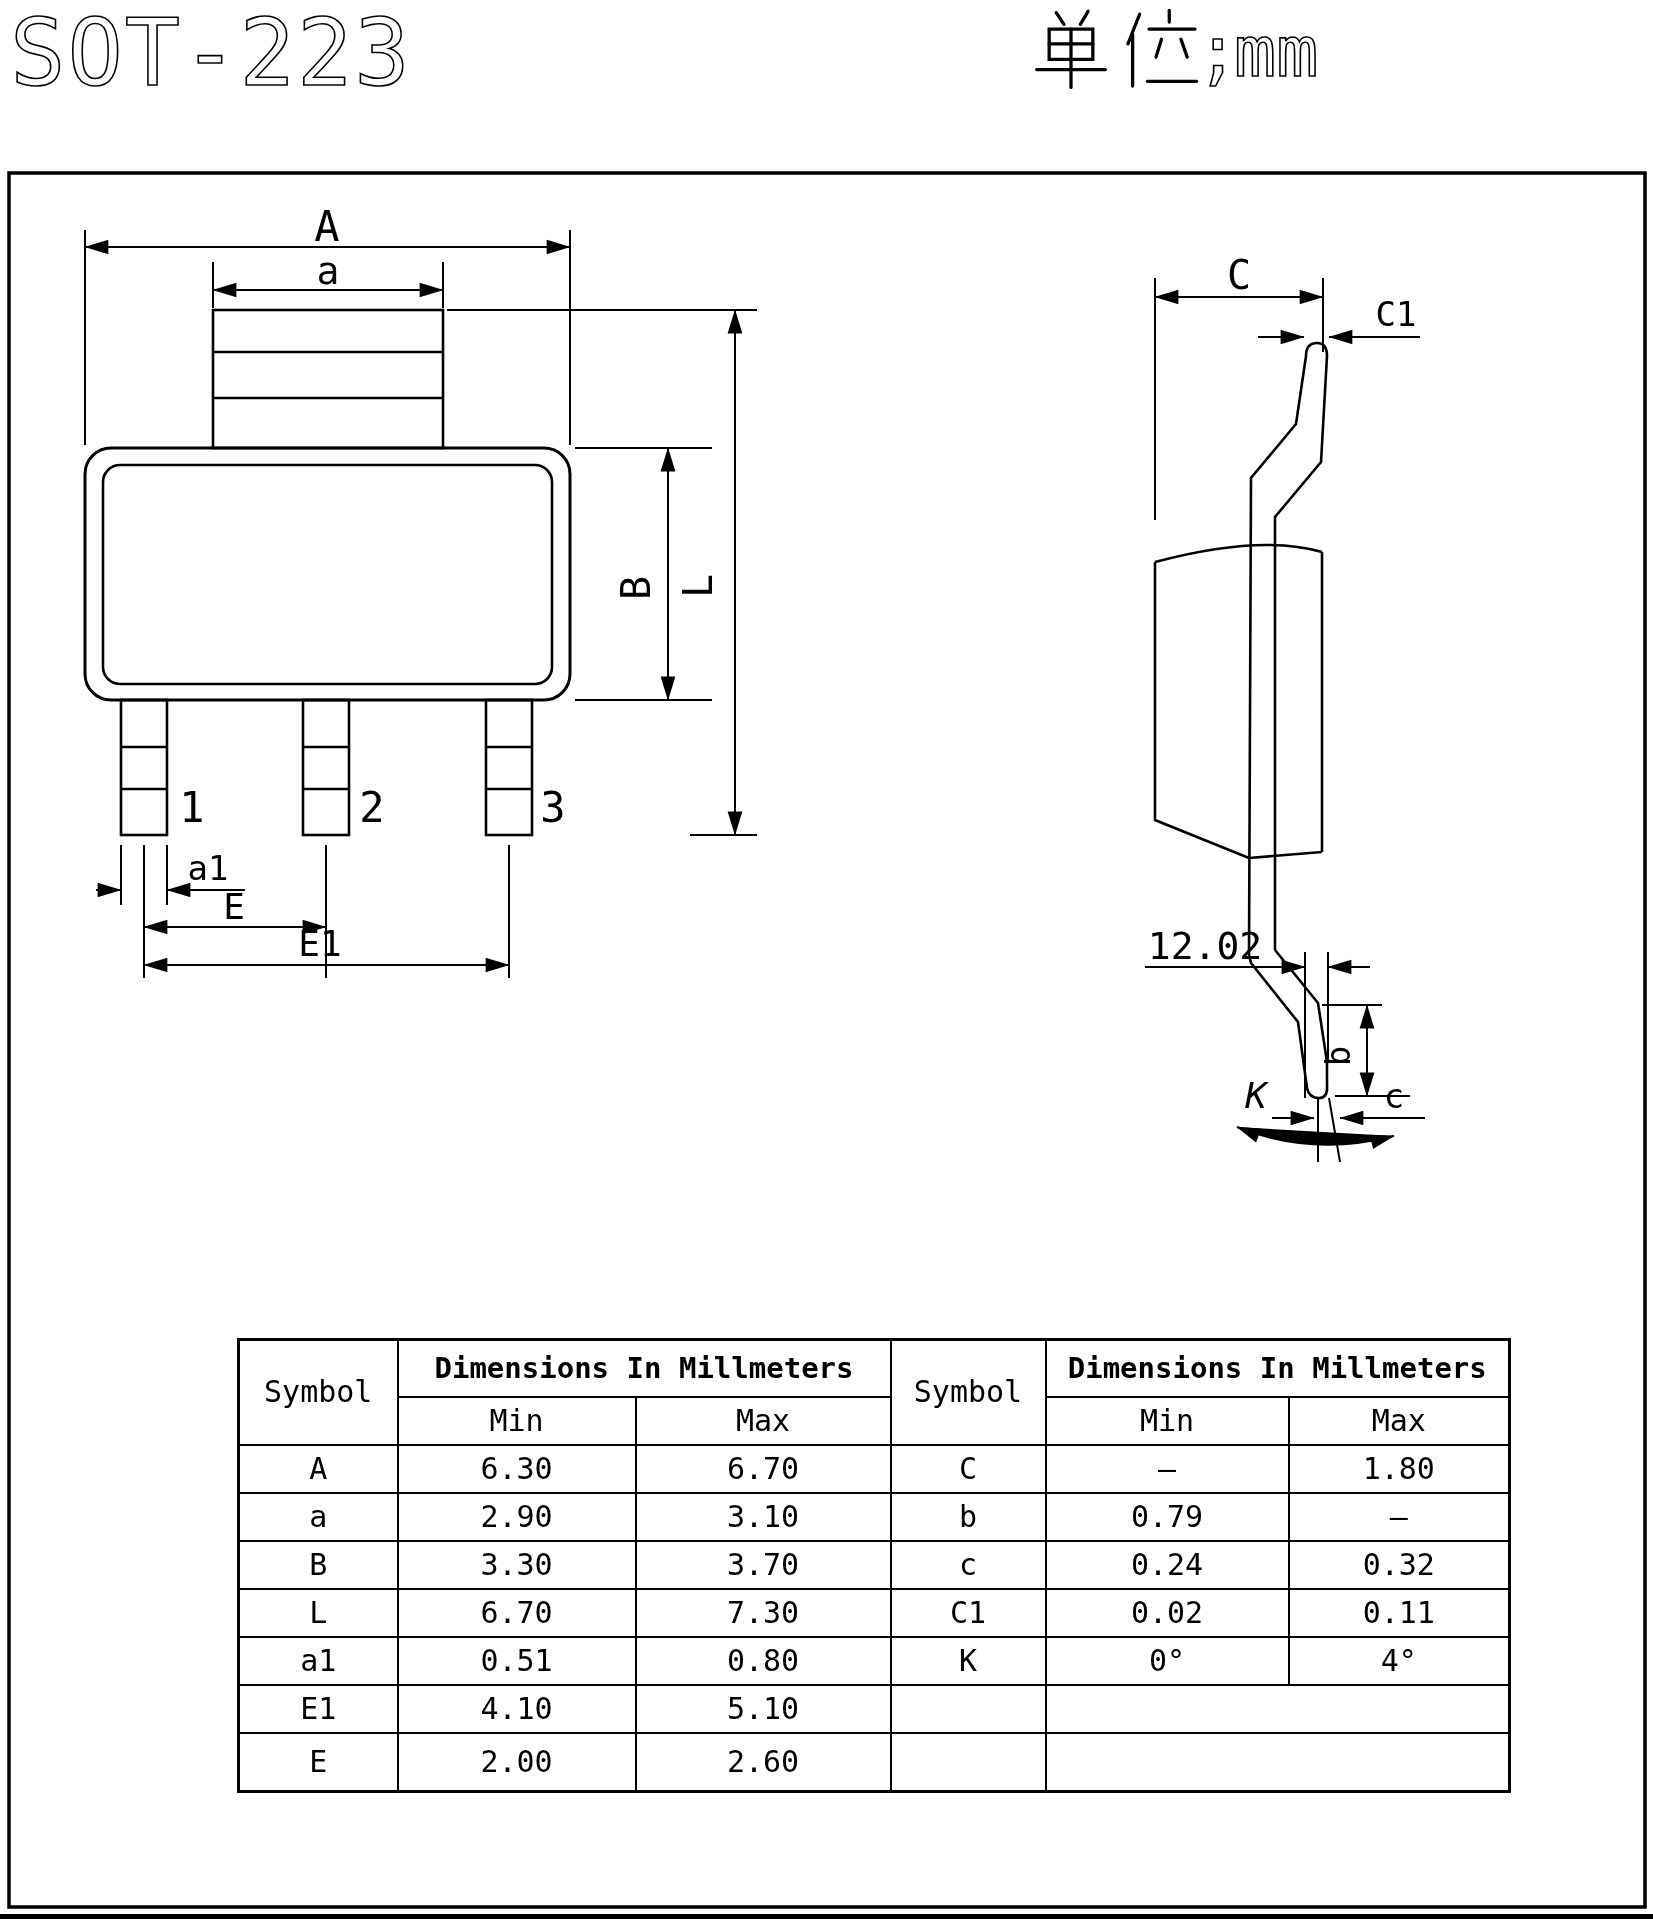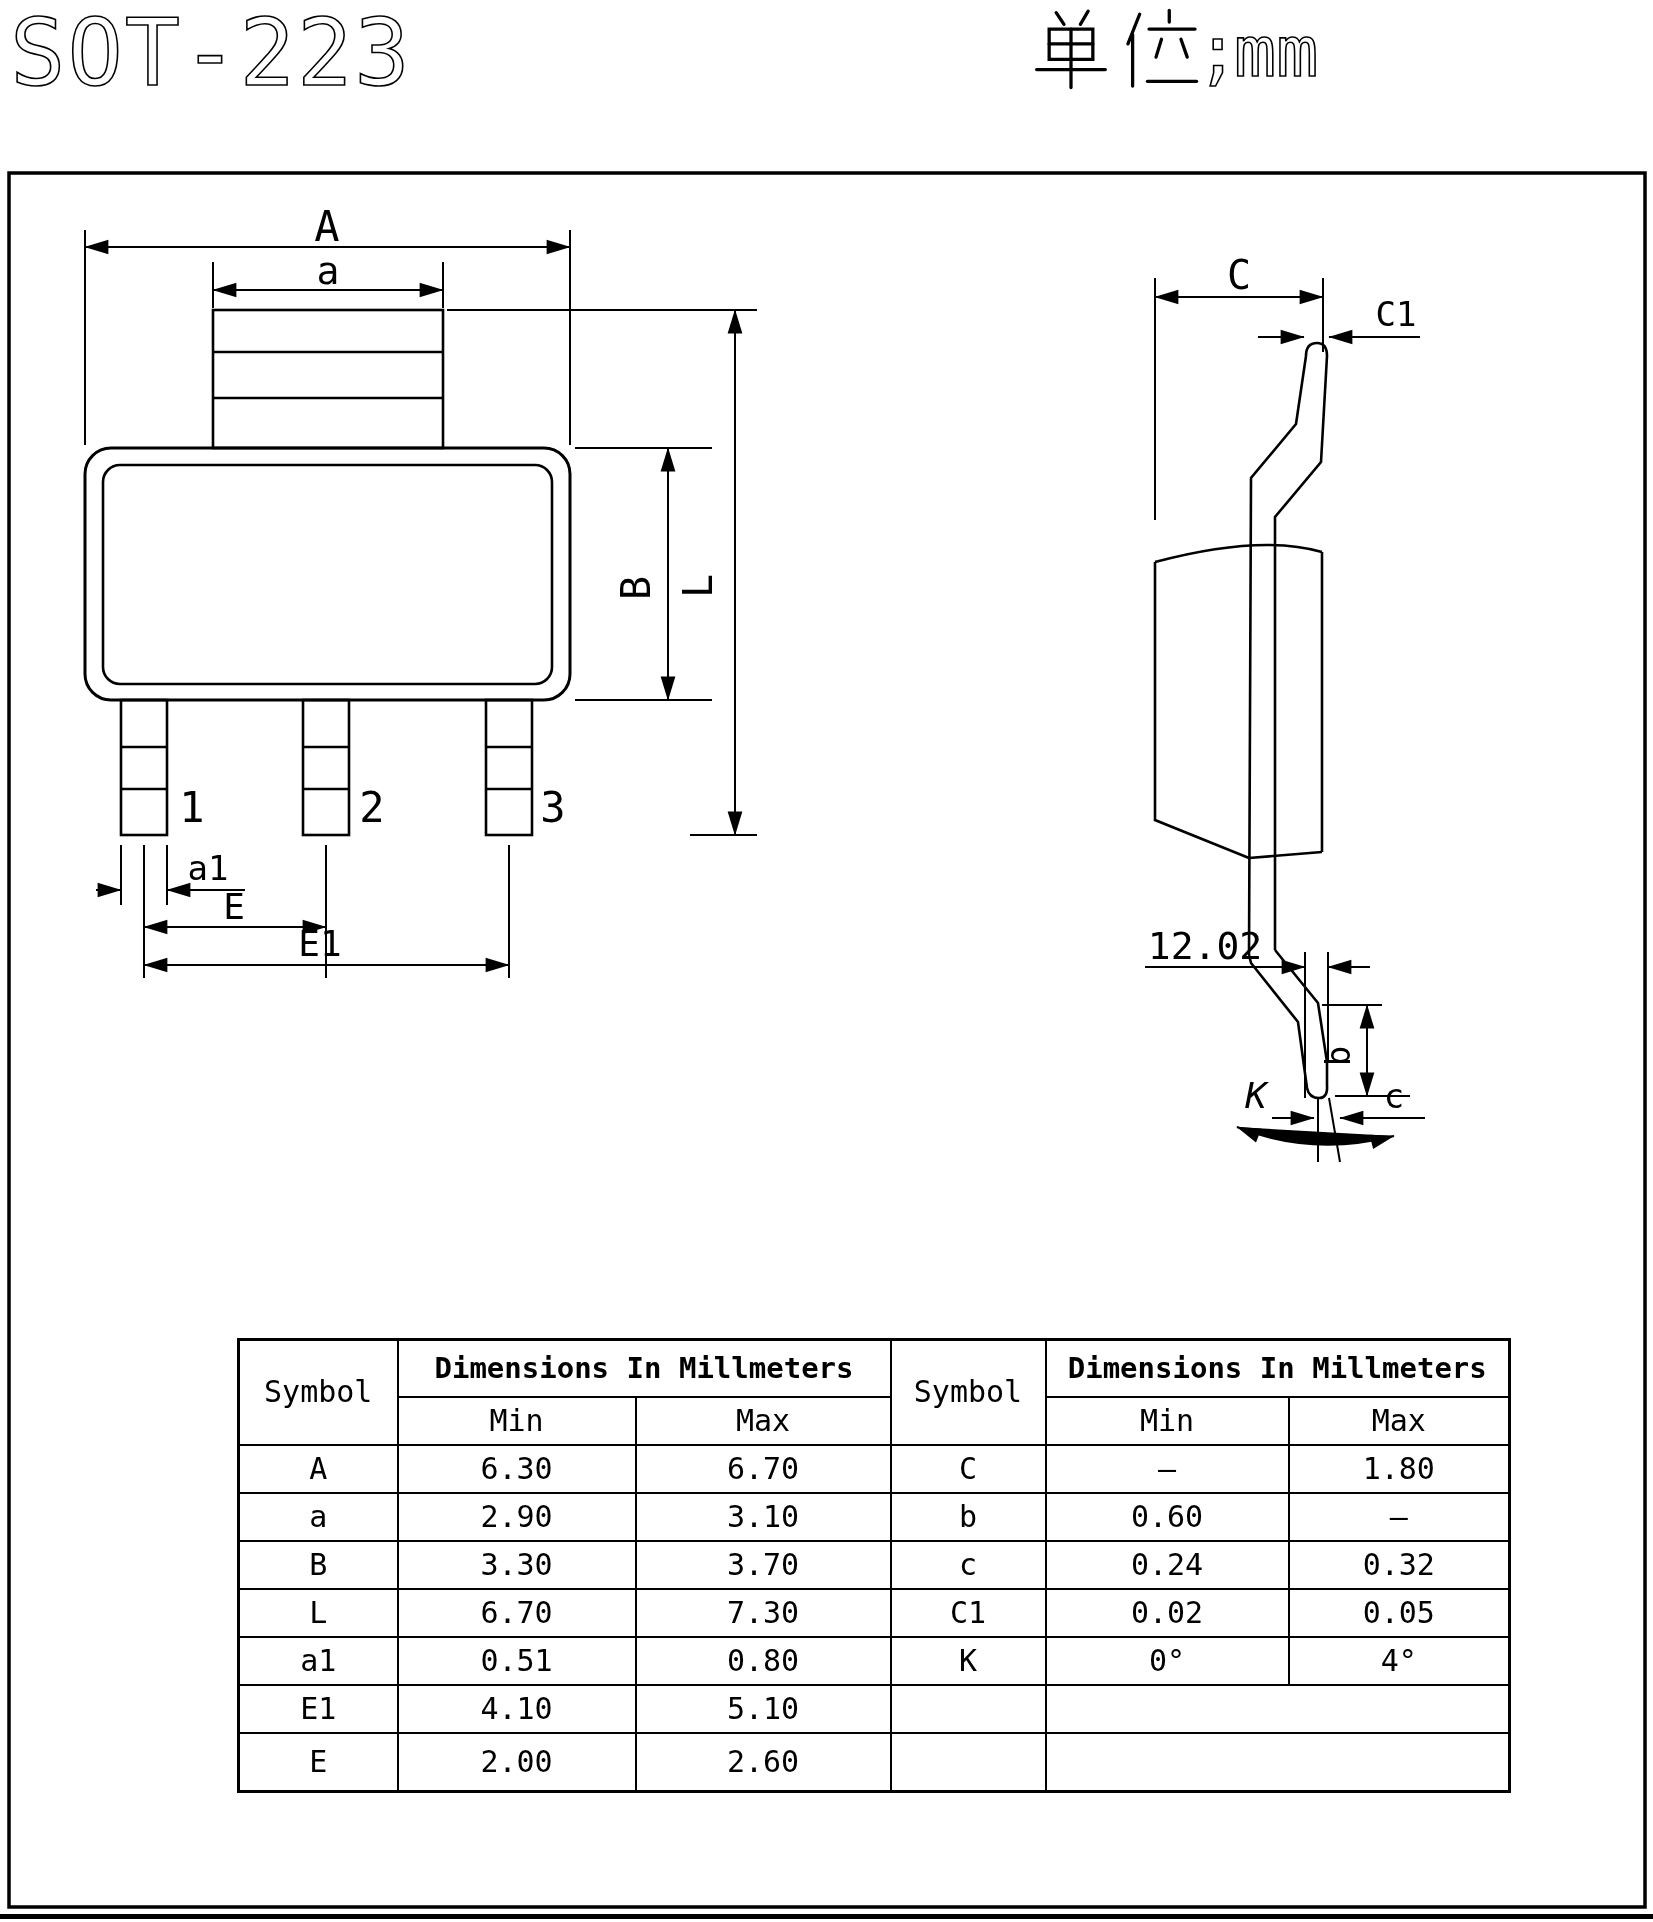--- a/index.html
+++ b/index.html
@@ -222,38 +222,38 @@
     <td>6.70</td>
     <td>C</td>
     <td>–</td>
     <td>1.80</td>
   </tr>
   <tr class="drow">
     <td>a</td>
     <td>2.90</td>
     <td>3.10</td>
     <td>b</td>
-    <td>0.60</td>
+    <td>0.79</td>
     <td>–</td>
   </tr>
   <tr class="drow">
     <td>B</td>
     <td>3.30</td>
     <td>3.70</td>
     <td>c</td>
     <td>0.24</td>
     <td>0.32</td>
   </tr>
   <tr class="drow">
     <td>L</td>
     <td>6.70</td>
     <td>7.30</td>
     <td>C1</td>
     <td>0.02</td>
-    <td>0.05</td>
+    <td>0.11</td>
   </tr>
   <tr class="drow">
     <td>a1</td>
     <td>0.51</td>
     <td>0.80</td>
     <td>K</td>
     <td>0°</td>
     <td>4°</td>
   </tr>
   <tr class="drow">

